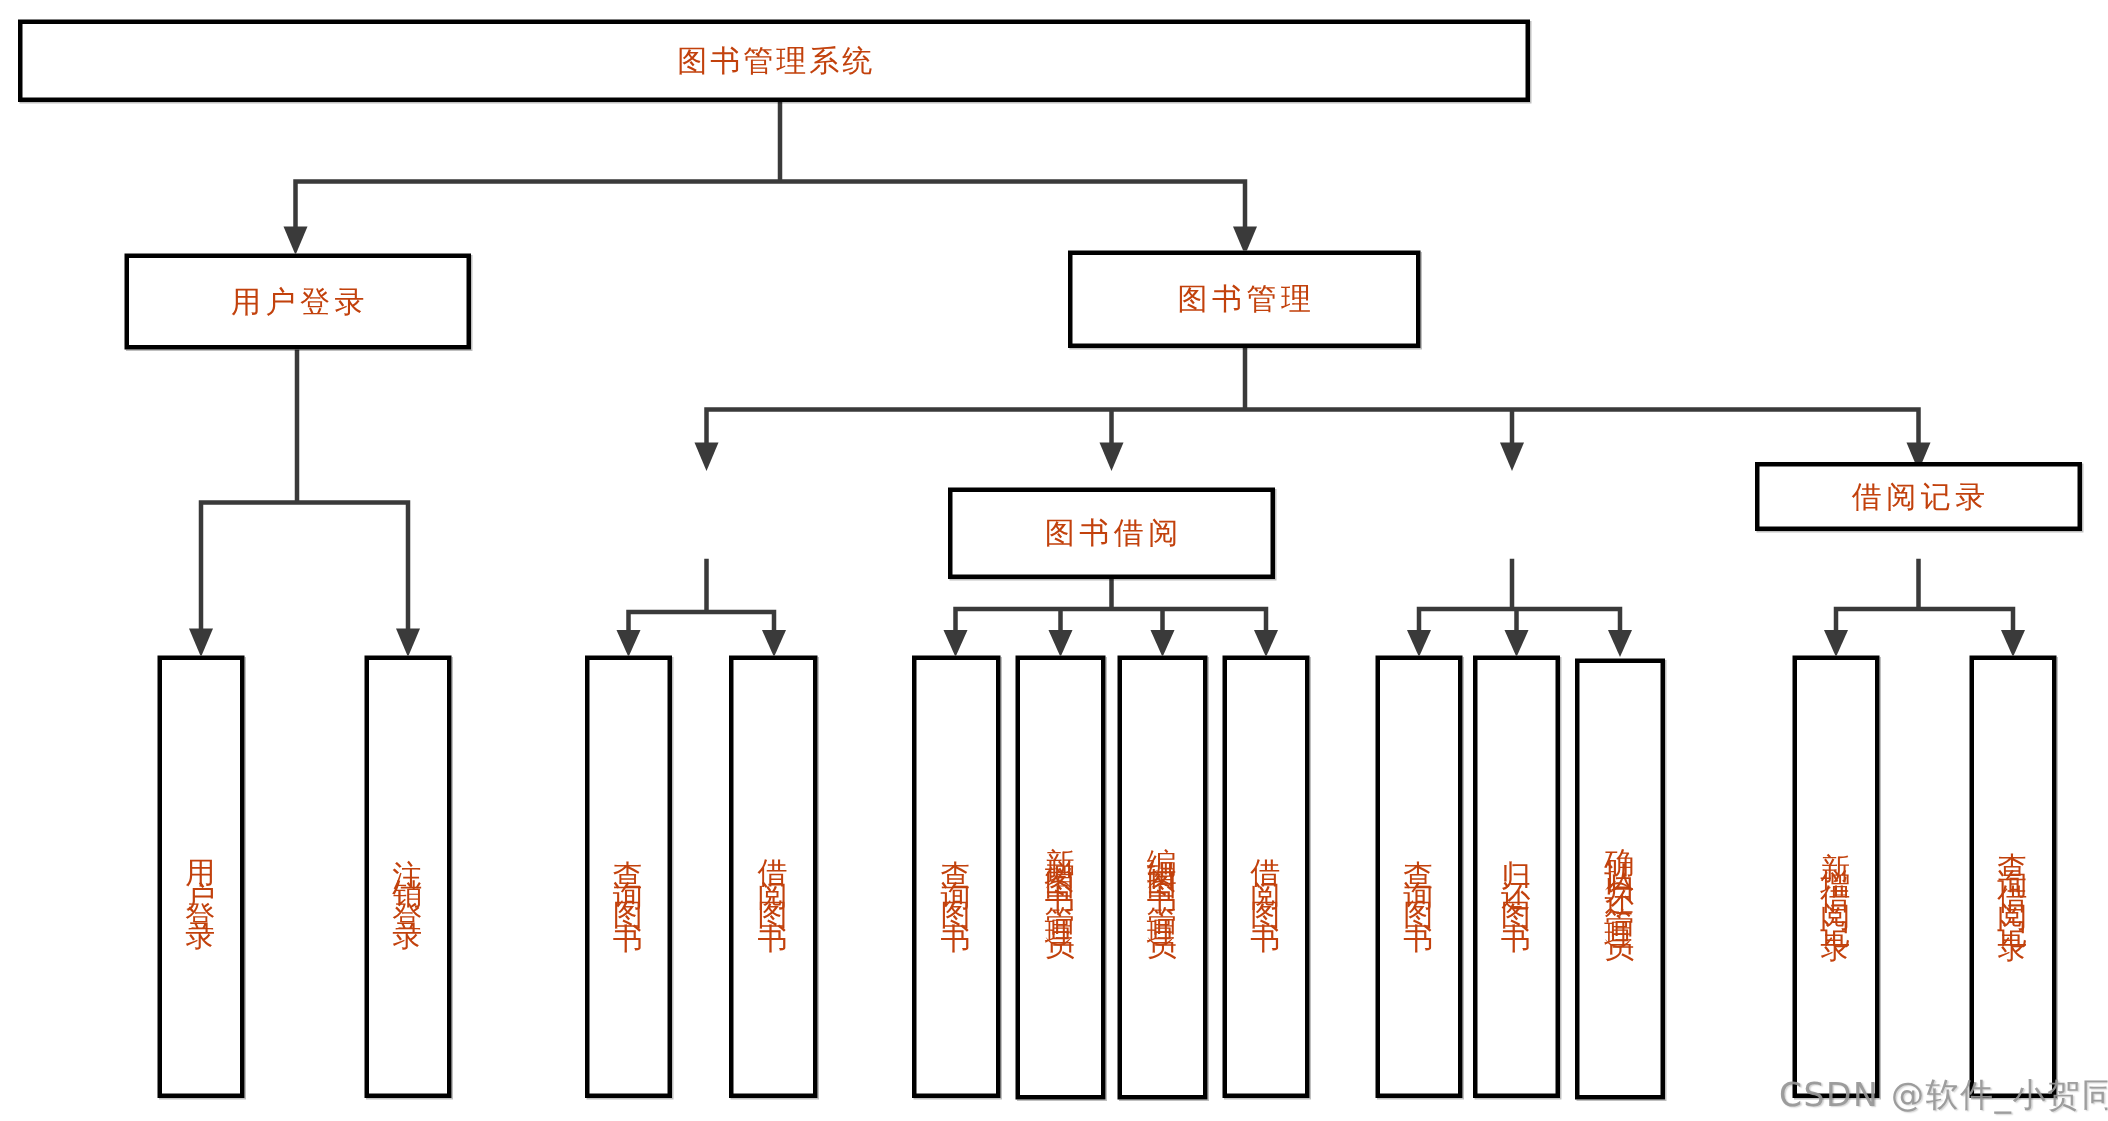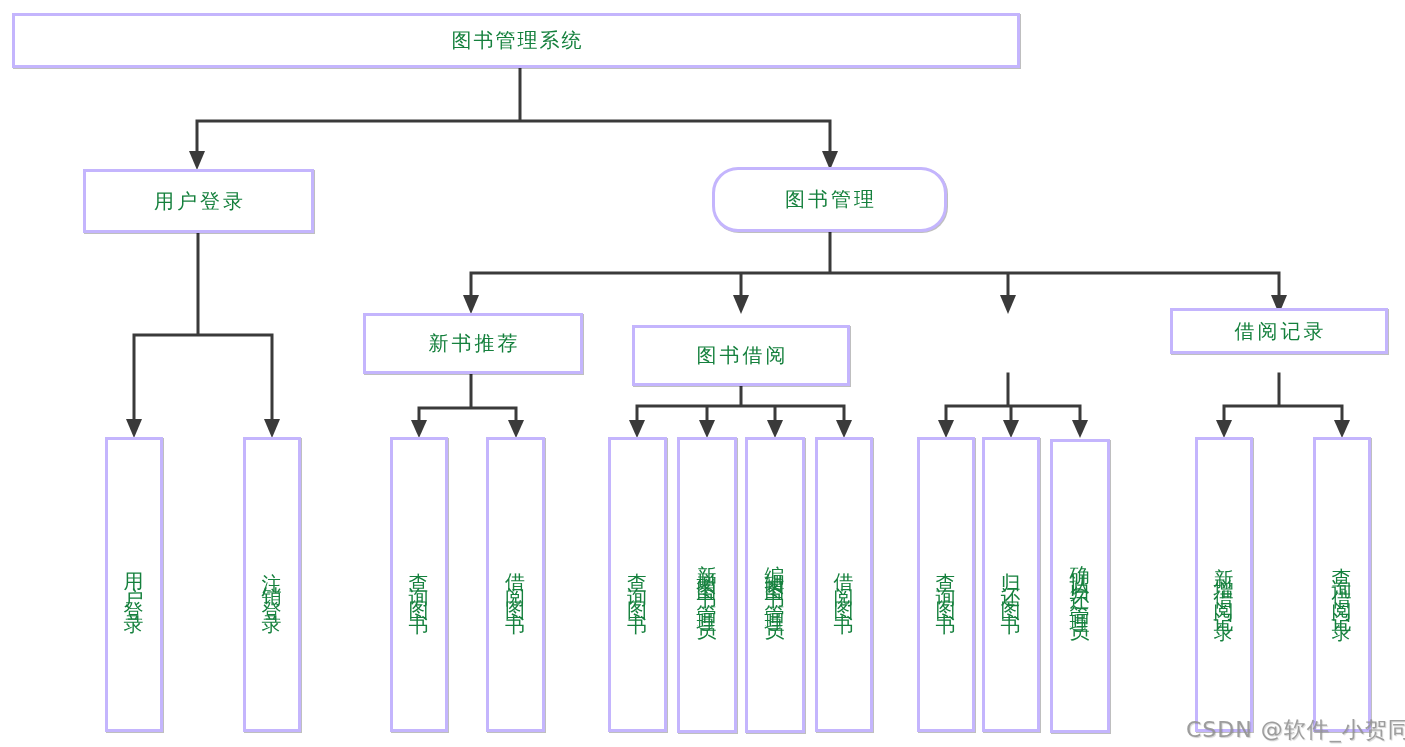--- a/index.html
+++ b/index.html
@@ -13,24 +13,24 @@
     background:#ffffff;
     overflow:hidden;
   }
   .connectors{
     position:absolute;left:0;top:0;width:1405px;height:747px;
     pointer-events:none;
   }
   .node{
     position:absolute;
     box-sizing:border-box;
-    border:3px solid #c4b5fd;
+    border:3px solid #000000;
     background:#ffffff;
     display:flex;align-items:center;justify-content:center;
-    color:#15803d;
+    color:#c2410c;
     box-shadow:1px 1px 0 rgba(0,0,0,0.25);
   }
   .node-h{
     font-size:20px;
     letter-spacing:3px;
     text-indent:3px;
     white-space:nowrap;
   }
   .node-root{font-size:20px;letter-spacing:2px;}
   .leaf{
@@ -98,27 +98,24 @@
     </g>
   </svg>
 
   <div class="node node-h node-root" style="left:12px;top:13px;width:1008px;height:55px;">
     <span>图书管理系统</span>
   </div>
 
   <div class="node node-h" style="left:83px;top:169px;width:231px;height:64px;">
     <span>用户登录</span>
   </div>
-  <div class="node node-h" style="left:712px;top:167px;width:235px;height:65px;border-radius:26px;">
+  <div class="node node-h" style="left:712px;top:167px;width:235px;height:65px;">
     <span>图书管理</span>
   </div>
 
-  <div class="node node-h" style="left:363px;top:313px;width:220px;height:61px;">
-    <span>新书推荐</span>
-  </div>
   <div class="node node-h" style="left:632px;top:313px;width:218px;height:61px;margin-top:12px;">
     <span>图书借阅</span>
   </div>
   <div class="node node-h" style="left:1170px;top:308px;width:218px;height:46px;">
     <span>借阅记录</span>
   </div>
 
   <div class="node leaf" style="left:105px;top:437px;width:58px;height:295px;">
     <span>用户登录</span>
   </div>

